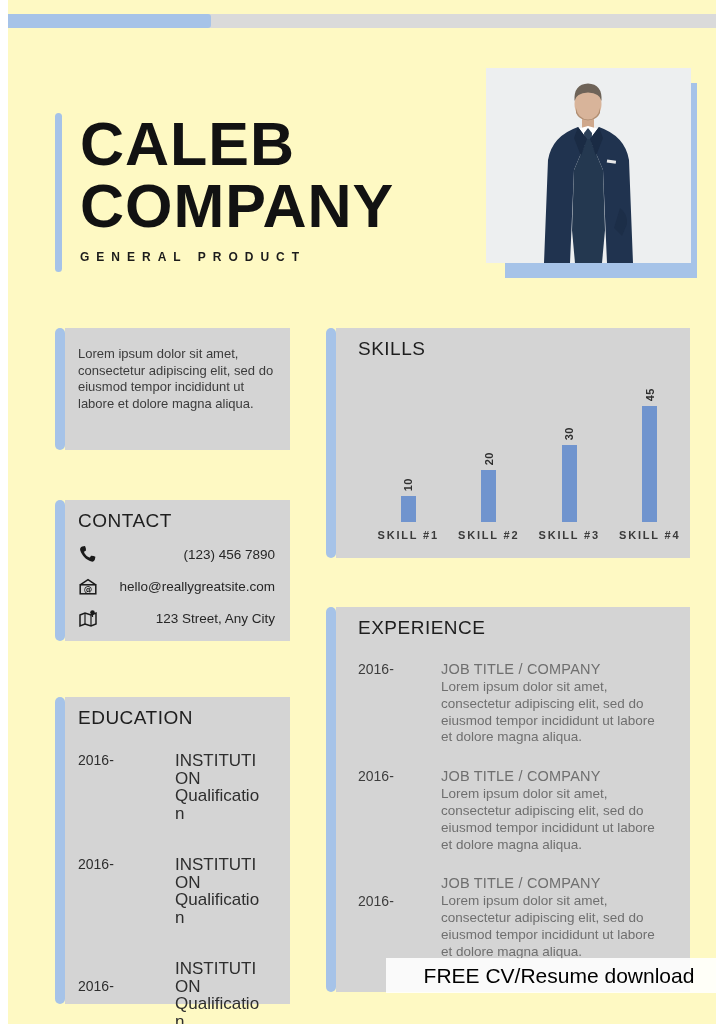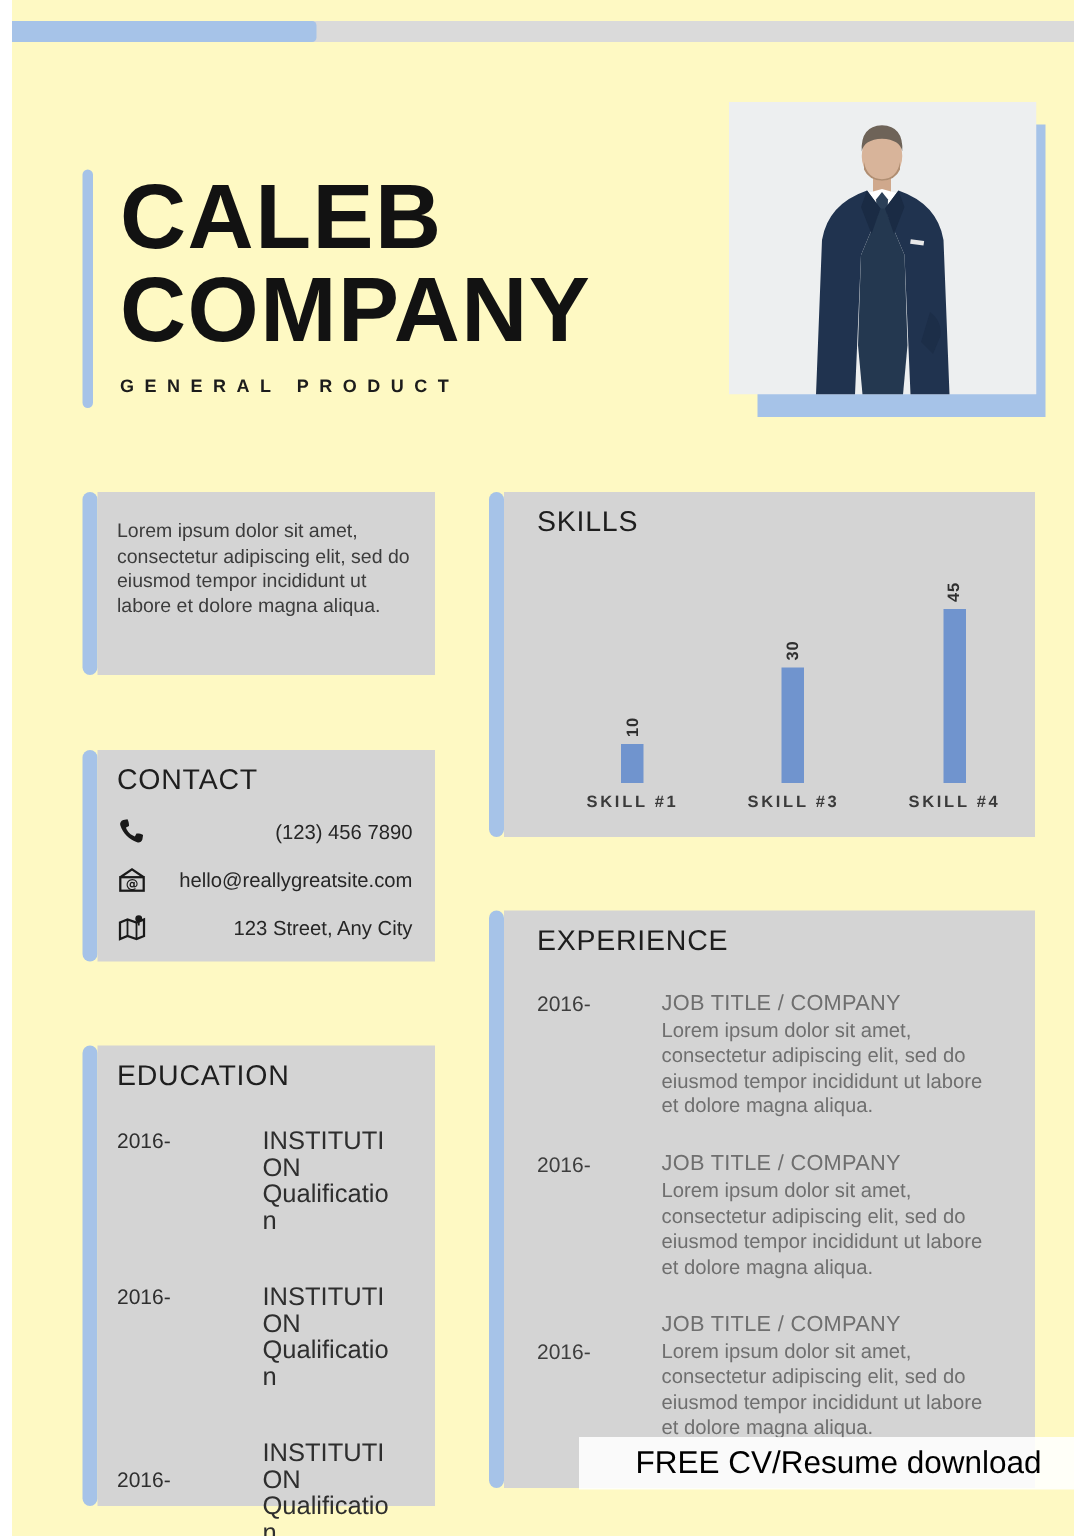--- a/index.html
+++ b/index.html
@@ -199,20 +199,27 @@
 
       <div class="chart-col">
             <div class="bars-zone">
               <div class="bar-val">10</div>
               <div class="bar" style="height: 26px;"></div>
             </div>
             <div class="cat-label">SKILL #1</div>
           </div>
           <div class="chart-col">
             <div class="bars-zone">
+              <div class="bar-val">20</div>
+              <div class="bar" style="height: 52px;"></div>
+            </div>
+            <div class="cat-label">SKILL #2</div>
+          </div>
+          <div class="chart-col">
+            <div class="bars-zone">
               <div class="bar-val">30</div>
               <div class="bar" style="height: 77px;"></div>
             </div>
             <div class="cat-label">SKILL #3</div>
           </div>
           <div class="chart-col">
             <div class="bars-zone">
               <div class="bar-val">45</div>
               <div class="bar" style="height: 116px;"></div>
             </div>

